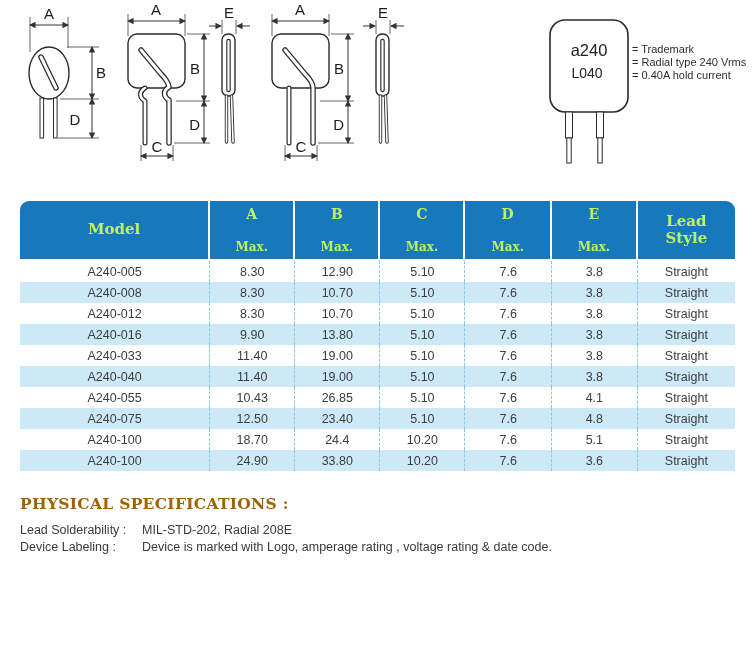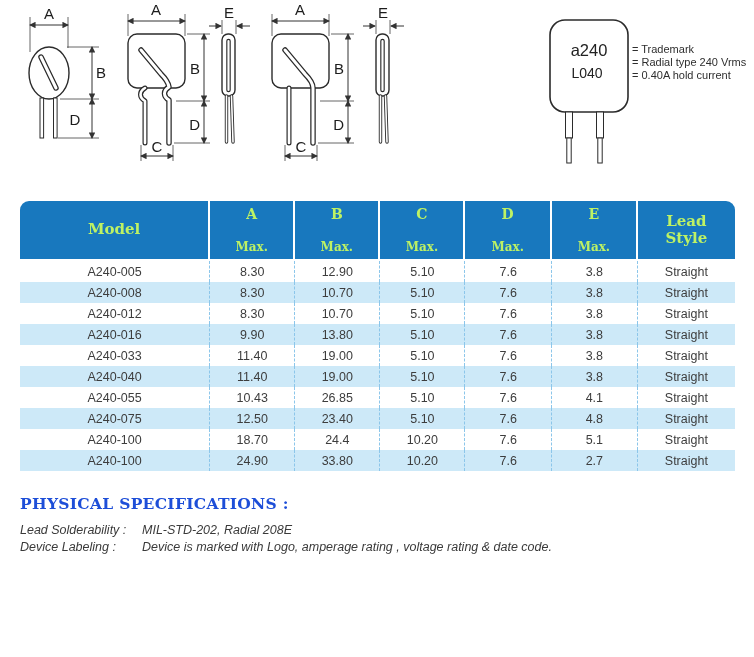--- a/index.html
+++ b/index.html
@@ -41,24 +41,24 @@
   tbody td{
     height:21px;font-size:12.5px;color:#3d3d3d;text-align:center;padding:0;
     border-right:1px dashed #8cc6ea;
   }
   tbody td:last-child{border-right:none;}
   tbody tr:nth-child(even) td{background:#cde9f8;}
 
   
   .specs{margin:23px 0 0 20px;}
   .specs-heading{
-    color:#1d4ed8;font-family:"DejaVu Serif",serif;font-weight:bold;
+    color:#a16207;font-family:"DejaVu Serif",serif;font-weight:bold;
     font-size:15.5px;letter-spacing:0.3px;margin:0 0 9px 0;
   }
-  .spec-line{display:flex;font-size:12.5px;color:#3a3a3a;line-height:17px;font-style:italic;}
+  .spec-line{display:flex;font-size:12.5px;color:#3a3a3a;line-height:17px;}
   .spec-label{width:122px;flex-shrink:0;}
   .spec-value{flex:1;}
 </style>
 </head>
 <body>
 
 <div class="figures">
 
   <svg style="left:8px;top:4px;" width="102" height="156" viewBox="0 0 102 156">
     <defs>
@@ -299,21 +299,21 @@
           <td>7.6</td>
           <td>5.1</td>
           <td>Straight</td>
         </tr>
         <tr>
           <td>A240-100</td>
           <td>24.90</td>
           <td>33.80</td>
           <td>10.20</td>
           <td>7.6</td>
-          <td>2.7</td>
+          <td>3.6</td>
           <td>Straight</td>
         </tr>
       </tbody>
   </table>
 </div>
 
 <div class="specs">
   <h3 class="specs-heading">PHYSICAL SPECIFICATIONS :</h3>
   <div id="spec-items">
       <div class="spec-line">

